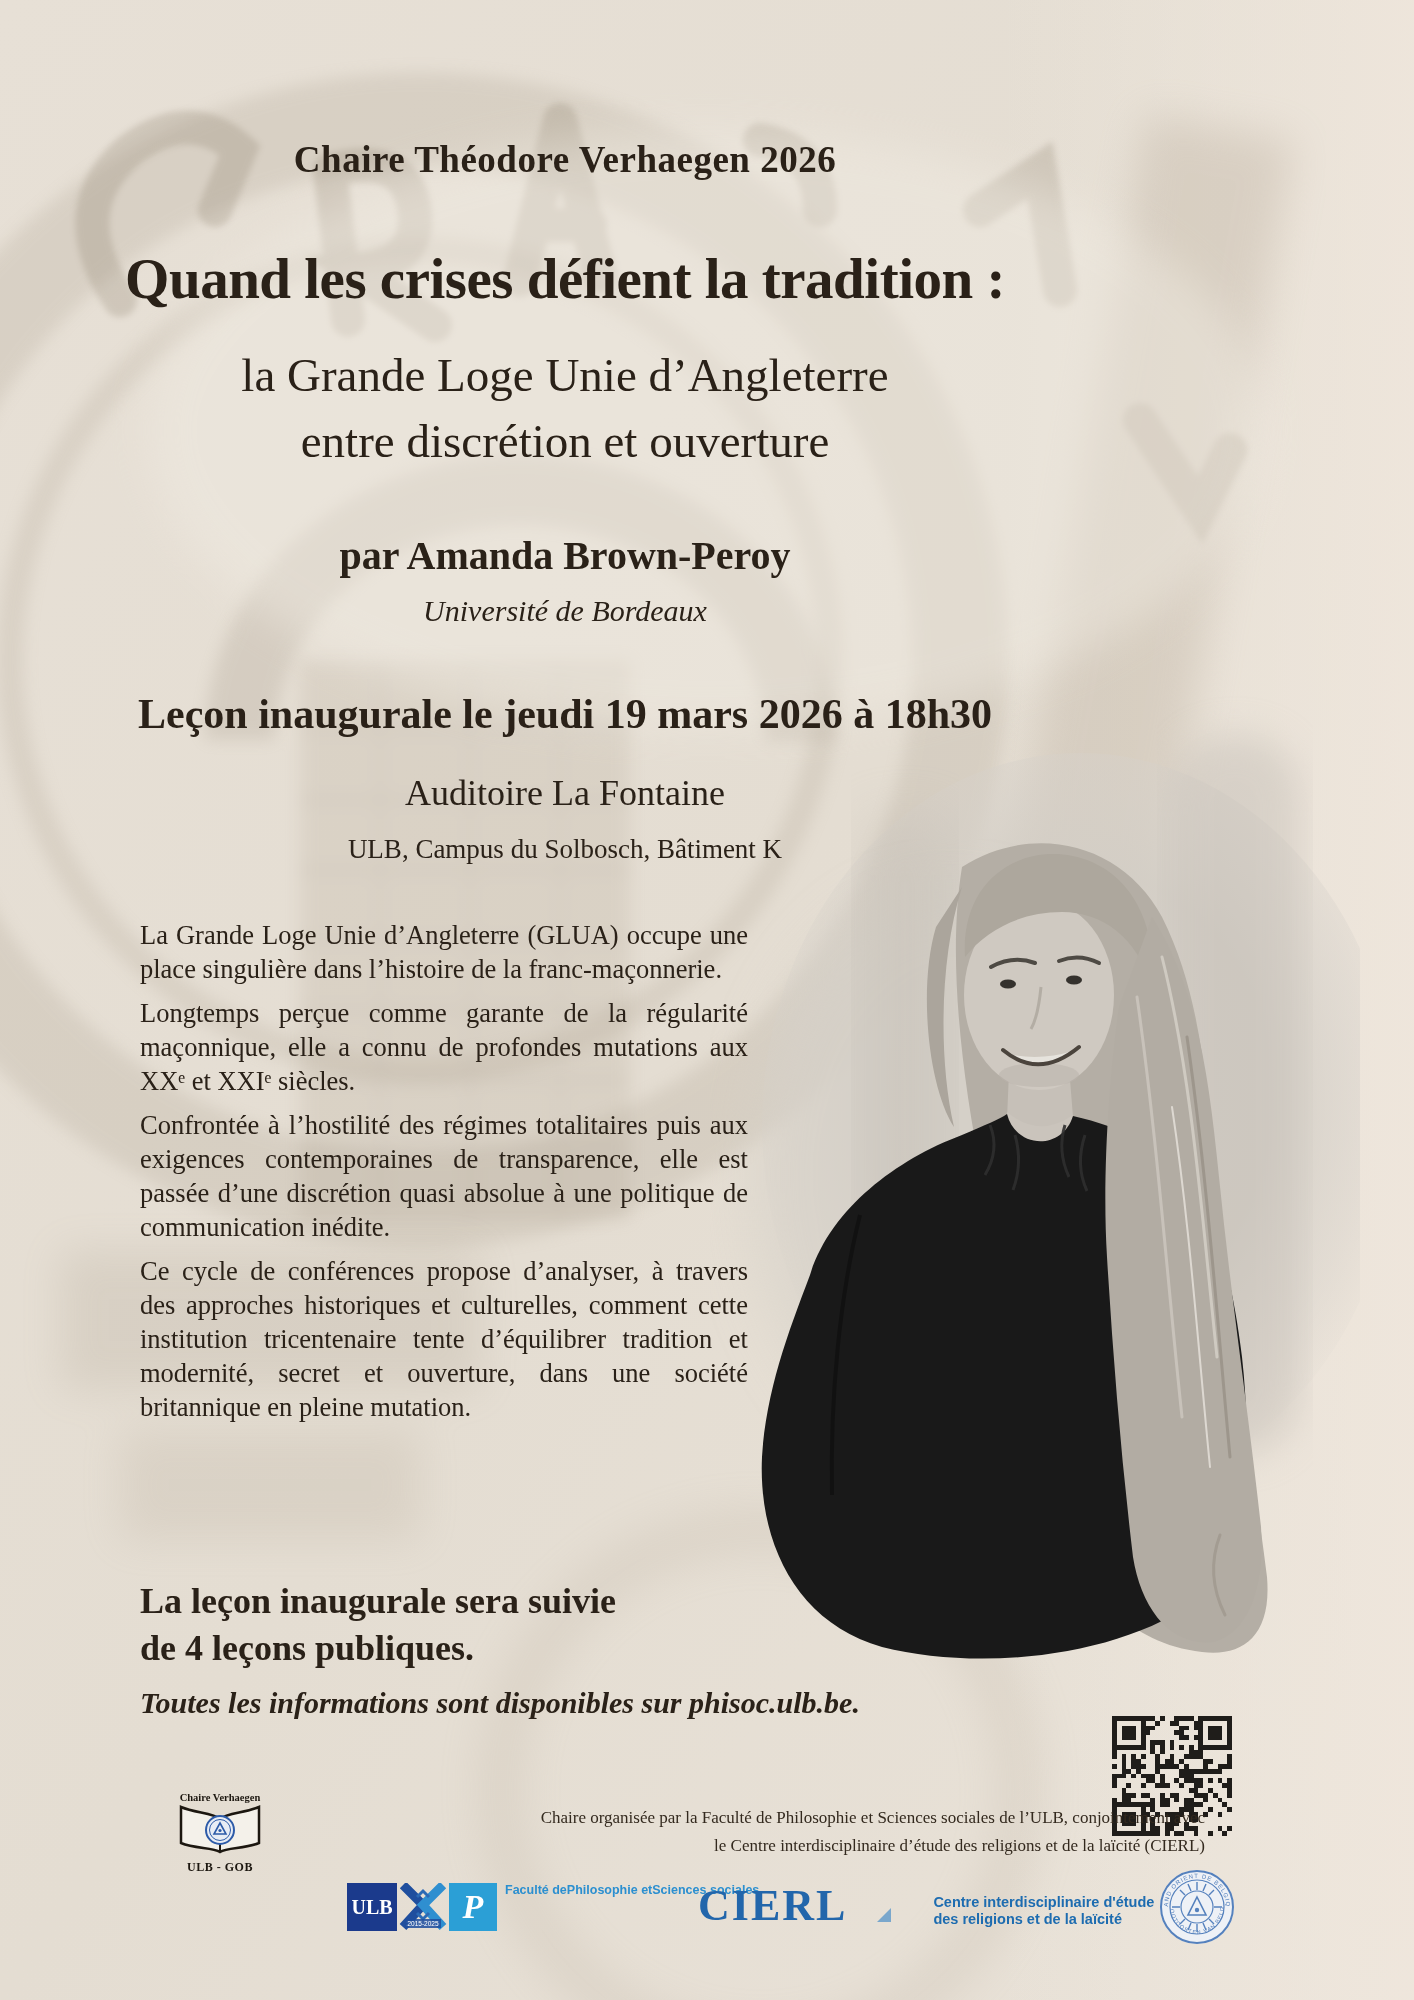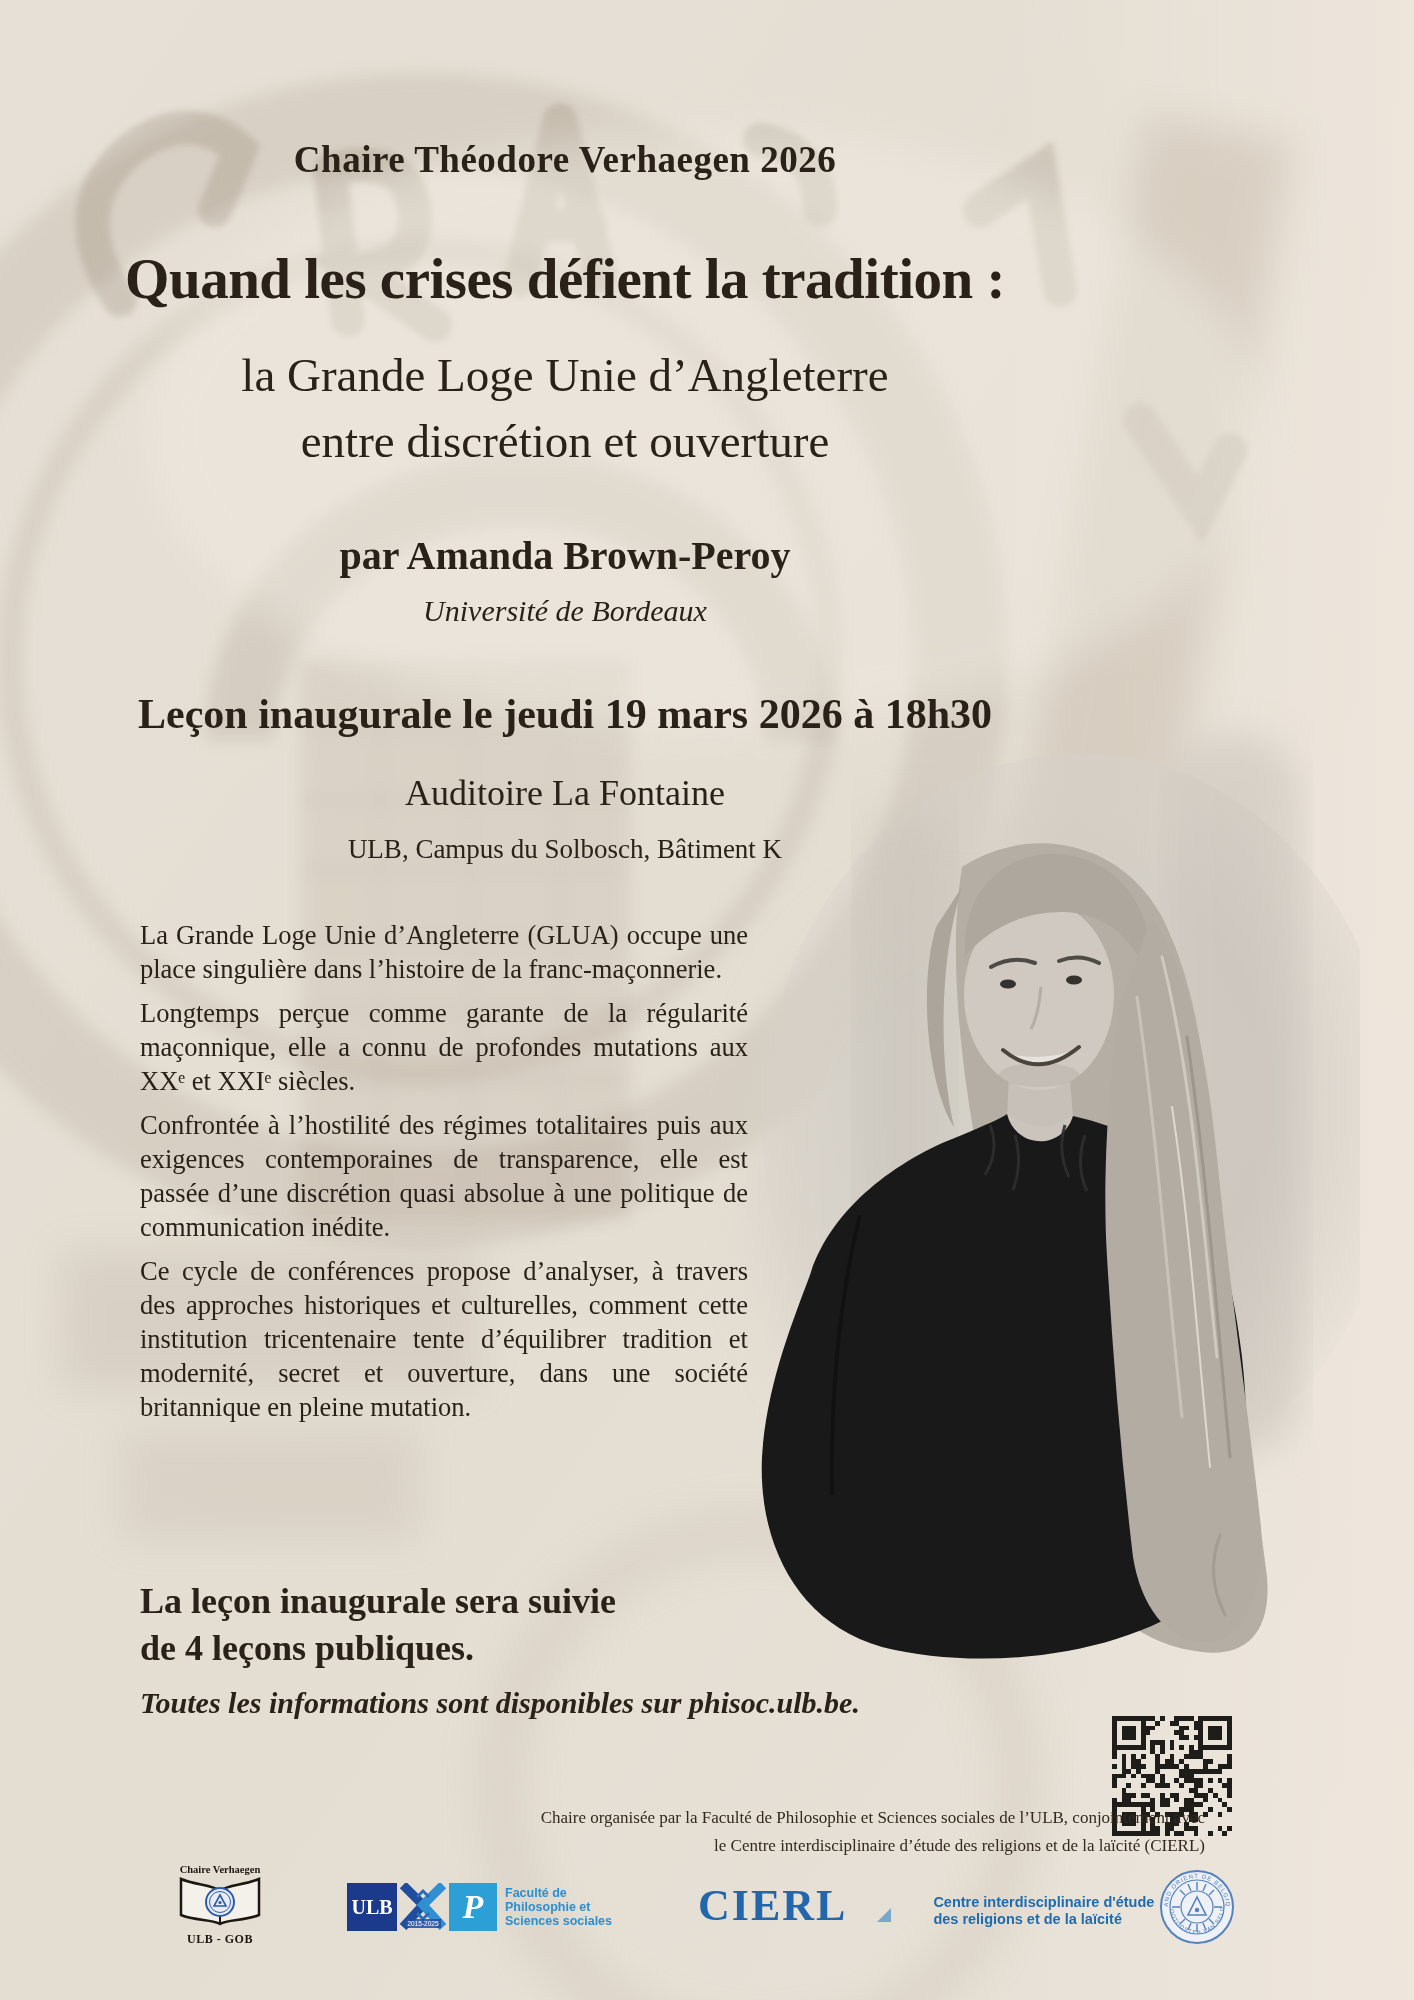--- a/index.html
+++ b/index.html
@@ -22,30 +22,30 @@
   .event{top:690px;font-size:42px;font-weight:bold;}
   .venue{top:772px;font-size:36px;}
   .address{top:834px;font-size:27px;}
   .body-col{left:140px;top:918px;width:608px;font-size:26.5px;line-height:34px;text-align:justify;}
   .body-col p{margin:0 0 10px 0;}
   .closing{left:140px;top:1578px;font-size:36px;font-weight:bold;line-height:47px;}
   .info{left:140px;top:1686px;font-size:30px;font-style:italic;font-weight:bold;}
   .qr{left:1112px;top:1716px;width:120px;height:120px;z-index:2;position:absolute;}
   .footer{left:95px;top:1804px;width:1110px;text-align:right;font-size:17px;line-height:28px;color:#33291e;}
   
-  .logo-chaire{position:absolute;left:170px;top:1864px;width:100px;text-align:center;z-index:2;color:#1c1710;font-family:Liberation Serif, serif;}
+  .logo-chaire{position:absolute;left:170px;top:1792px;width:100px;text-align:center;z-index:2;color:#1c1710;font-family:Liberation Serif, serif;}
   .logo-chaire .t1{font-size:10.5px;font-weight:bold;}
   .logo-chaire .t2{font-size:12px;font-weight:bold;letter-spacing:.5px;margin-top:1px;}
   .logo-ulb{position:absolute;left:347px;top:1883px;height:48px;z-index:2;display:flex;align-items:stretch;}
   .ulb-sq{width:50px;height:48px;background:#1b3a8c;color:#fff;display:flex;align-items:center;justify-content:center;
           font-family:"Liberation Serif",serif;font-weight:bold;font-size:20px;}
   .xmark{width:52px;height:48px;position:relative;}
   .p-sq{width:48px;height:48px;background:#2b9fd6;color:#fff;display:flex;align-items:center;justify-content:center;
         font-style:italic;font-weight:bold;font-size:34px;font-family:"Liberation Serif",serif;}
-  .fac-text{margin-left:8px;display:flex;flex-direction:column;justify-content:center;
+  .fac-text{margin-left:8px;display:flex;flex-direction:row;justify-content:center;
             font-family:"Liberation Sans",sans-serif;font-weight:bold;color:#2b8fd0;font-size:12.5px;line-height:14px;}
   .logo-cierl{position:absolute;left:698px;top:1884px;z-index:2;display:flex;align-items:flex-end;gap:28px;}
   .cierl-word{font-family:"Liberation Serif",serif;font-weight:bold;color:#2266ab;font-size:44px;line-height:44px;letter-spacing:2px;}
   .cierl-tri{width:0;height:0;border-left:14px solid transparent;border-bottom:14px solid #7aa7cc;align-self:flex-end;margin:0 0 6px 2px;}
   .cierl-text{margin-left:14px;font-family:"Liberation Sans",sans-serif;font-weight:bold;color:#1d6cb0;font-size:14.5px;line-height:17px;padding-top:4px;}
   .logo-gob{position:absolute;left:1158px;top:1868px;width:78px;height:78px;z-index:2;}
 </style>
 </head>
 <body>
 

